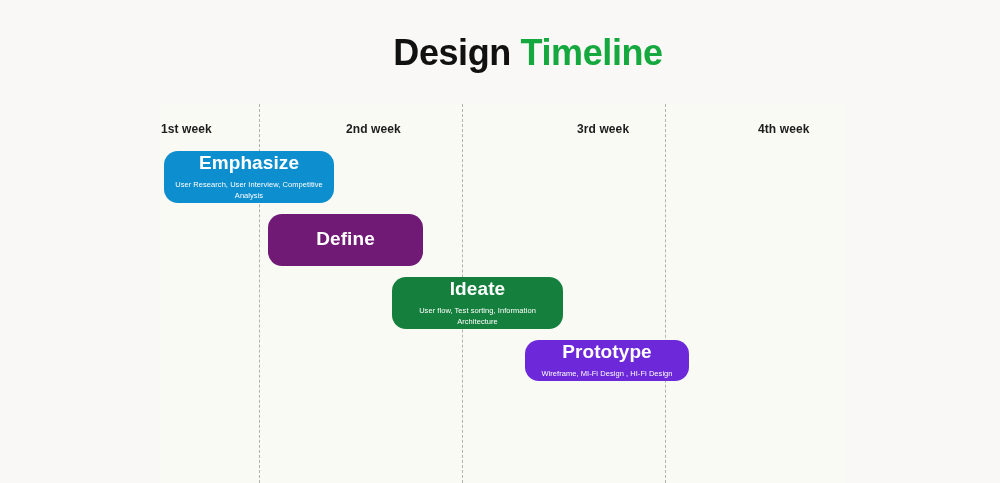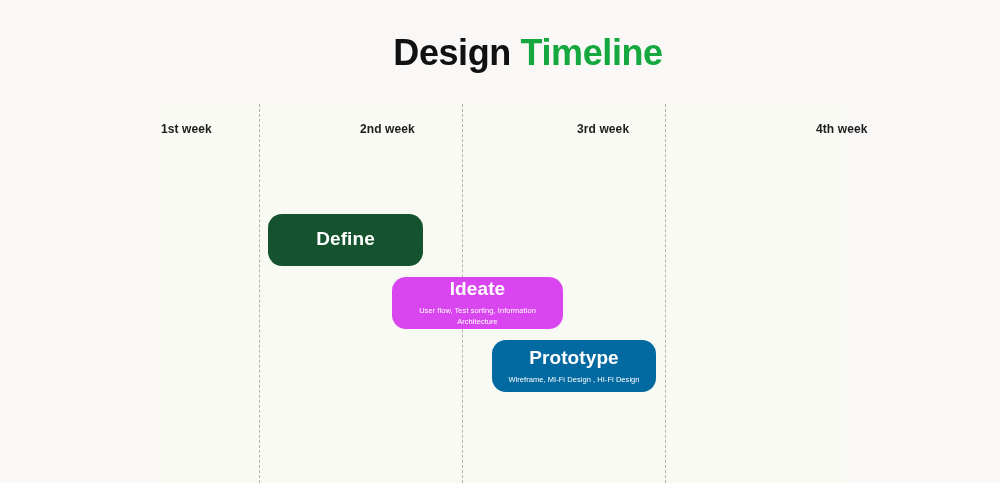--- a/index.html
+++ b/index.html
@@ -110,33 +110,37 @@
 
   <div class="title">
     <span class="t-main">Design</span><span class="t-accent"> Timeline</span>
   </div>
 
   <div class="divider" style="left:259px;"></div>
   <div class="divider" style="left:462px;"></div>
   <div class="divider" style="left:665px;"></div>
 
   <div class="week-label" style="left:161px;">1st week</div>
-  <div class="week-label" style="left:360px;">2nd week</div>
+  <div class="week-label" style="left:346px;">2nd week</div>
   <div class="week-label" style="left:577px;text-align:center;">3rd week</div>
-  <div class="week-label" style="left:816px;">4th week</div>
+  <div class="week-label" style="left:758px;">4th week</div>
 
+  <div class="card" style="left:164px; top:151px; width:170px; height:52px; background:#0d8ecf;">
+    <div class="card-title">Emphasize</div>
+    <div class="card-sub">User Research, User Interview, Competitive Analysis</div>
+  </div>
 
-  <div class="card" style="left:268px; top:214px; width:155px; height:52px; background:#14532d;">
+  <div class="card" style="left:268px; top:214px; width:155px; height:52px; background:#701a75;">
     <div class="card-title">Define</div>
   </div>
 
-  <div class="card" style="left:392px; top:277px; width:171px; height:52px; background:#d946ef;">
+  <div class="card" style="left:392px; top:277px; width:171px; height:52px; background:#15803d;">
     <div class="card-title">Ideate</div>
     <div class="card-sub">User flow, Test sorting, Information Architecture</div>
   </div>
 
-  <div class="card" style="left:492px; top:340px; width:164px; height:52px; background:#0369a1;">
+  <div class="card" style="left:525px; top:340px; width:164px; height:41px; background:#6d28d9;">
     <div class="card-title">Prototype</div>
     <div class="card-sub">Wireframe, MI-Fi Design , HI-Fi Design</div>
   </div>
 
 
 </div>
 
 </body></html>

